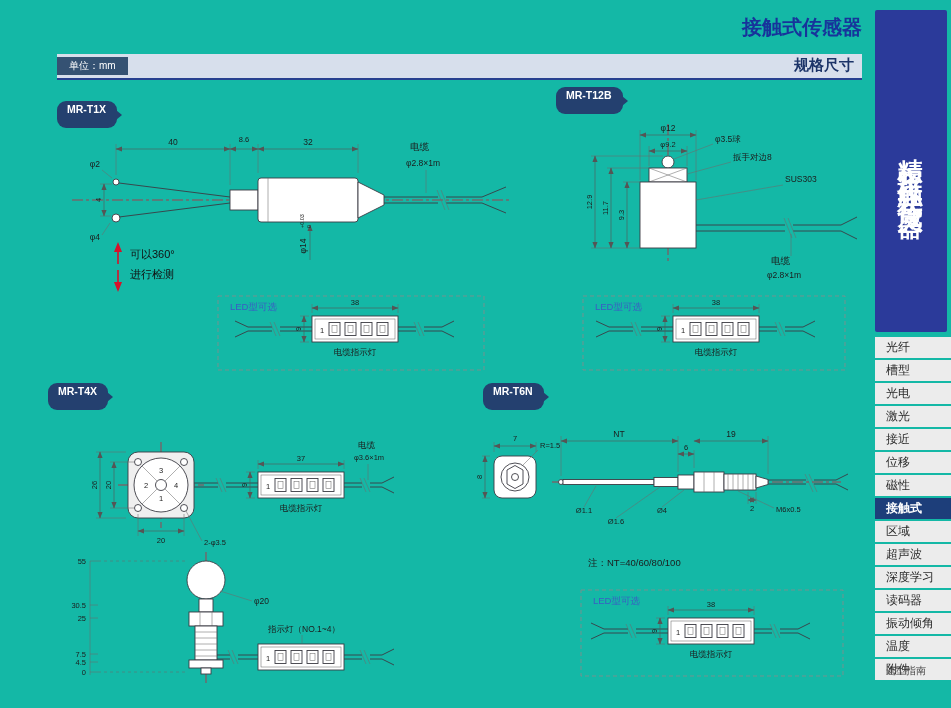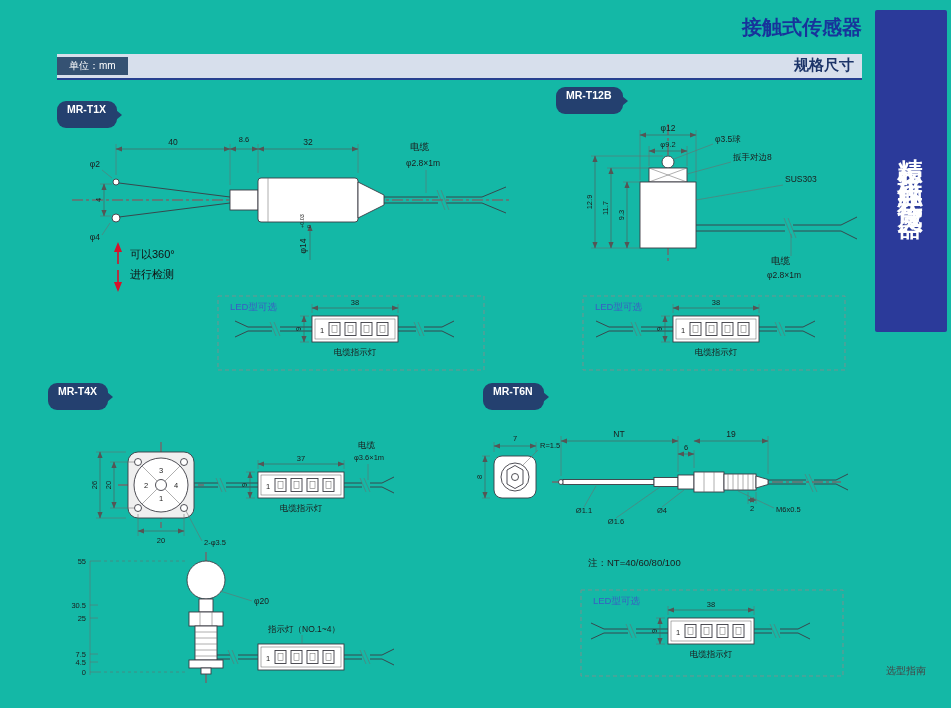--- a/index.html
+++ b/index.html
@@ -450,15 +450,32 @@
       <g transform="translate(-11,13) rotate(-90)">
           <text class="t7 mid">9</text>
         </g>
       <text class="t8 mid" x="43" y="39">电缆指示灯</text>
     </g>
   </svg>
 
   <div class="side-panel">
     <div class="vtitle">精密接触式传感器</div>
   </div>
+  <nav class="menu">
+    <div class="mi">光纤</div>
+    <div class="mi">槽型</div>
+    <div class="mi">光电</div>
+    <div class="mi">激光</div>
+    <div class="mi">接近</div>
+    <div class="mi">位移</div>
+    <div class="mi">磁性</div>
+    <div class="mi active">接触式</div>
+    <div class="mi">区域</div>
+    <div class="mi">超声波</div>
+    <div class="mi">深度学习</div>
+    <div class="mi">读码器</div>
+    <div class="mi">振动倾角</div>
+    <div class="mi">温度</div>
+    <div class="mi">附件</div>
+  </nav>
   <div class="footer">选型指南</div>
 
 </div>
 
 </body></html>

